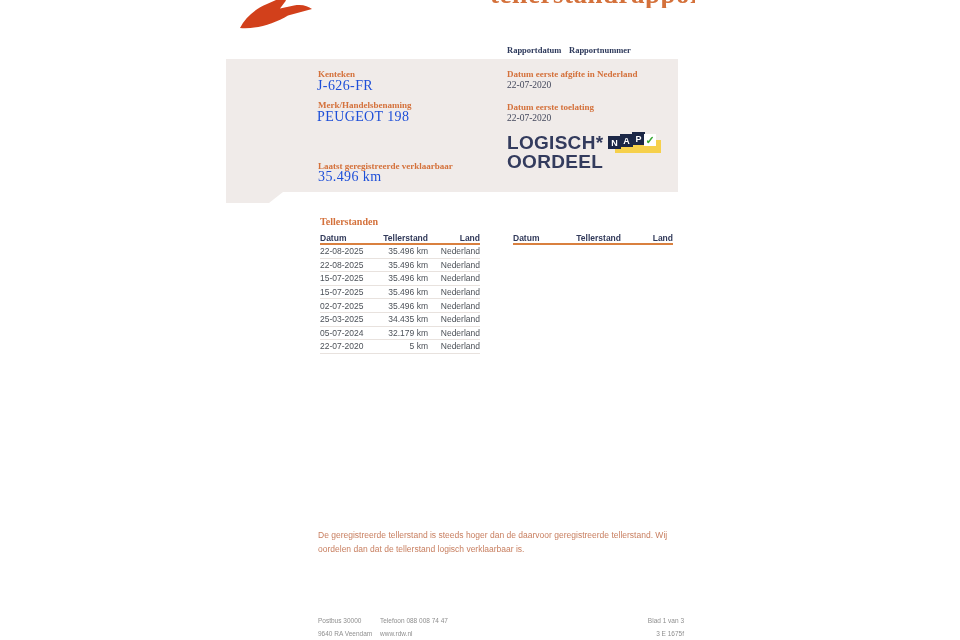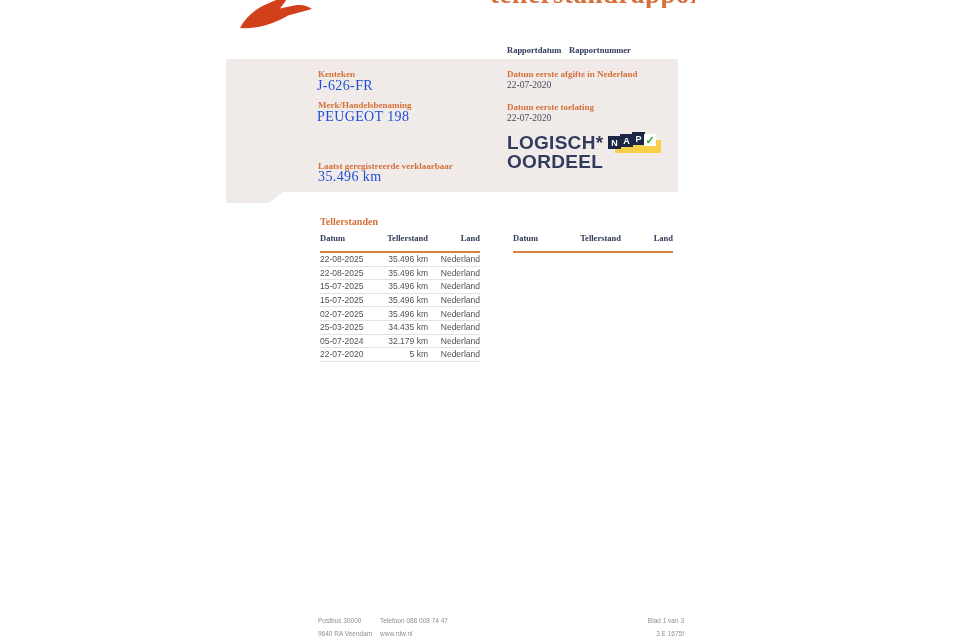--- a/index.html
+++ b/index.html
@@ -82,21 +82,21 @@
   .section-title {
     left:320px; top:216px;
     font-family:"Liberation Serif", serif; font-weight:bold;
     font-size:10px; color:#d4713b;
   }
   .tgroup { top:233px; width:160px; }
   .tgroup.left  { left:320px; }
   .tgroup.right { left:513px; }
   .thead {
     display:flex; font-weight:bold; font-size:8.5px; color:#323a5a;
-    padding-bottom:8px; border-bottom:2px solid #d9803f;font-family:Liberation Serif, serif;
+    padding-bottom:0; border-bottom:2px solid #d9803f;
   }
   .trow {
     display:flex; align-items:center; height:13.6px;
     border-bottom:1px solid #e8e2de;
     font-size:8.5px; color:#4c5158;
   }
   .c1 { width:58px; text-align:left; }
   .c2 { width:50px; text-align:right; }
   .c3 { flex:1; text-align:right; }
 
@@ -211,20 +211,21 @@
 
 <div class="abs tgroup right">
   <div class="thead">
     <div class="c1">Datum</div>
     <div class="c2">Tellerstand</div>
     <div class="c3">Land</div>
   </div>
 </div>
 
 <div class="abs footnote">
+  <div class="fn-body">De geregistreerde tellerstand is steeds hoger dan de daarvoor geregistreerde tellerstand. Wij oordelen dan dat de tellerstand logisch verklaarbaar is.</div>
 </div>
 
 <div class="abs fblock f-left">
   <div>Postbus 30000</div>
   <div>9640 RA Veendam</div>
 </div>
 <div class="abs fblock f-mid">
   <div>Telefoon 088 008 74 47</div>
   <div>www.rdw.nl</div>
 </div>

